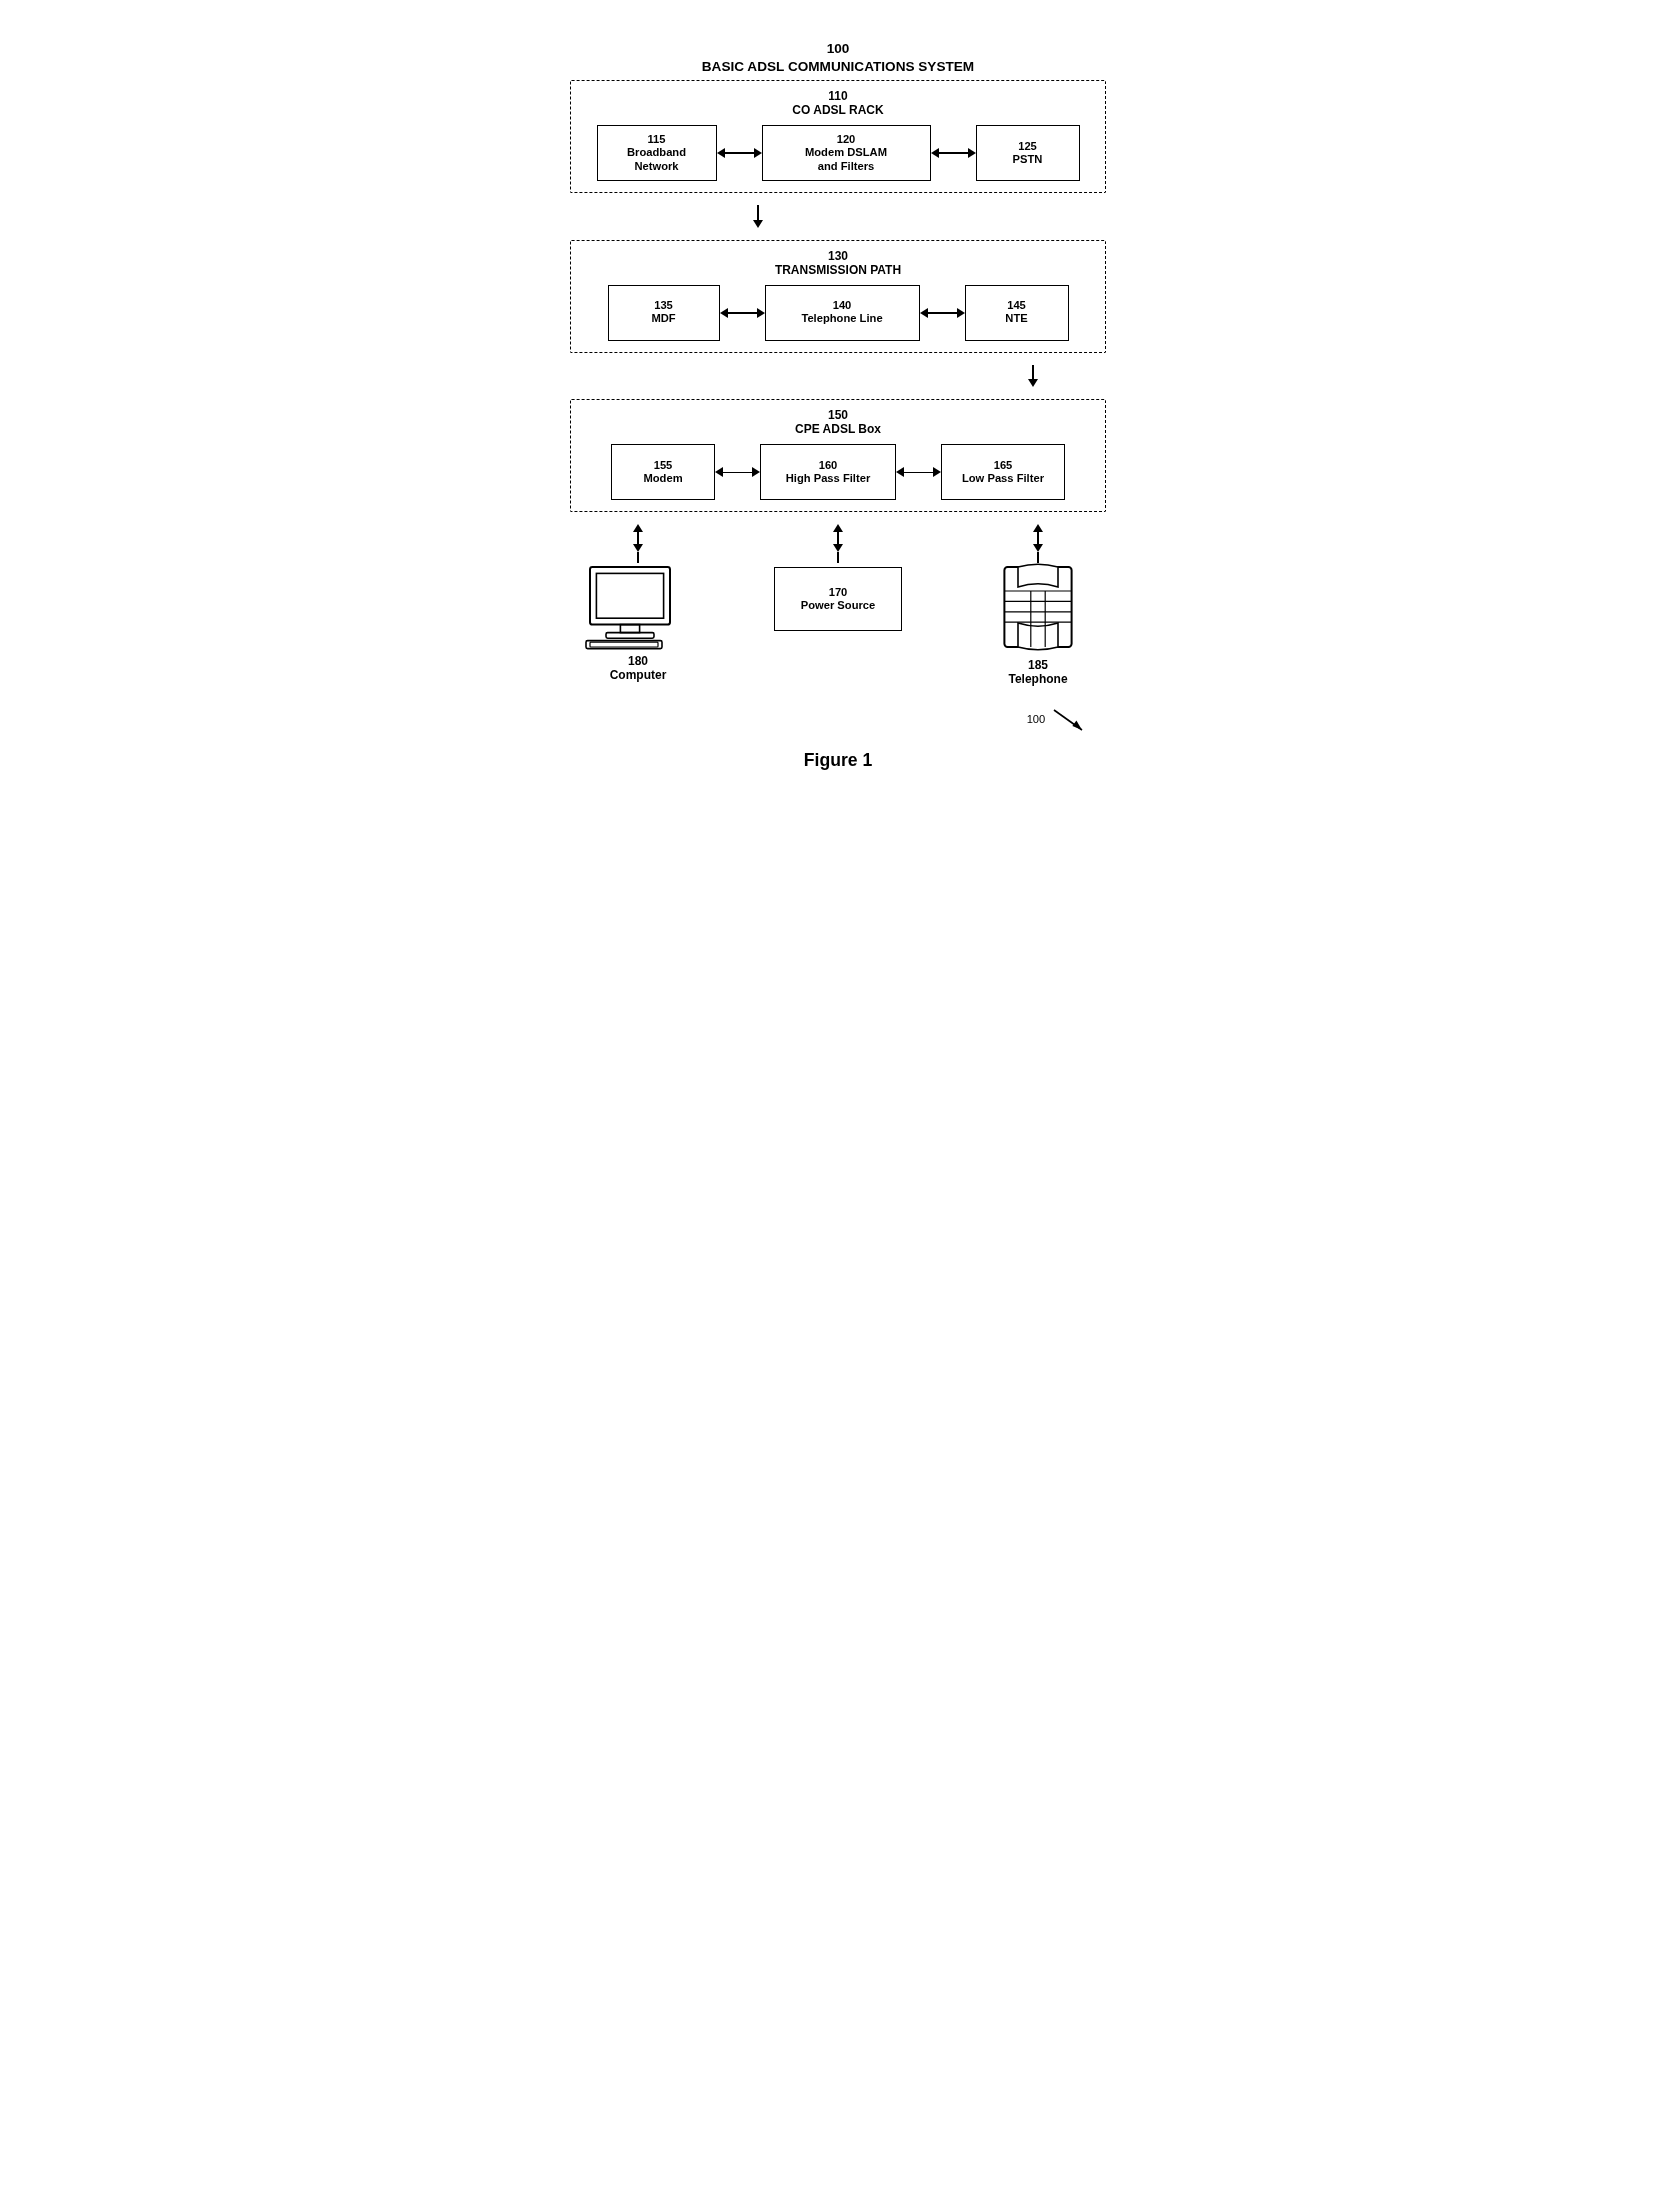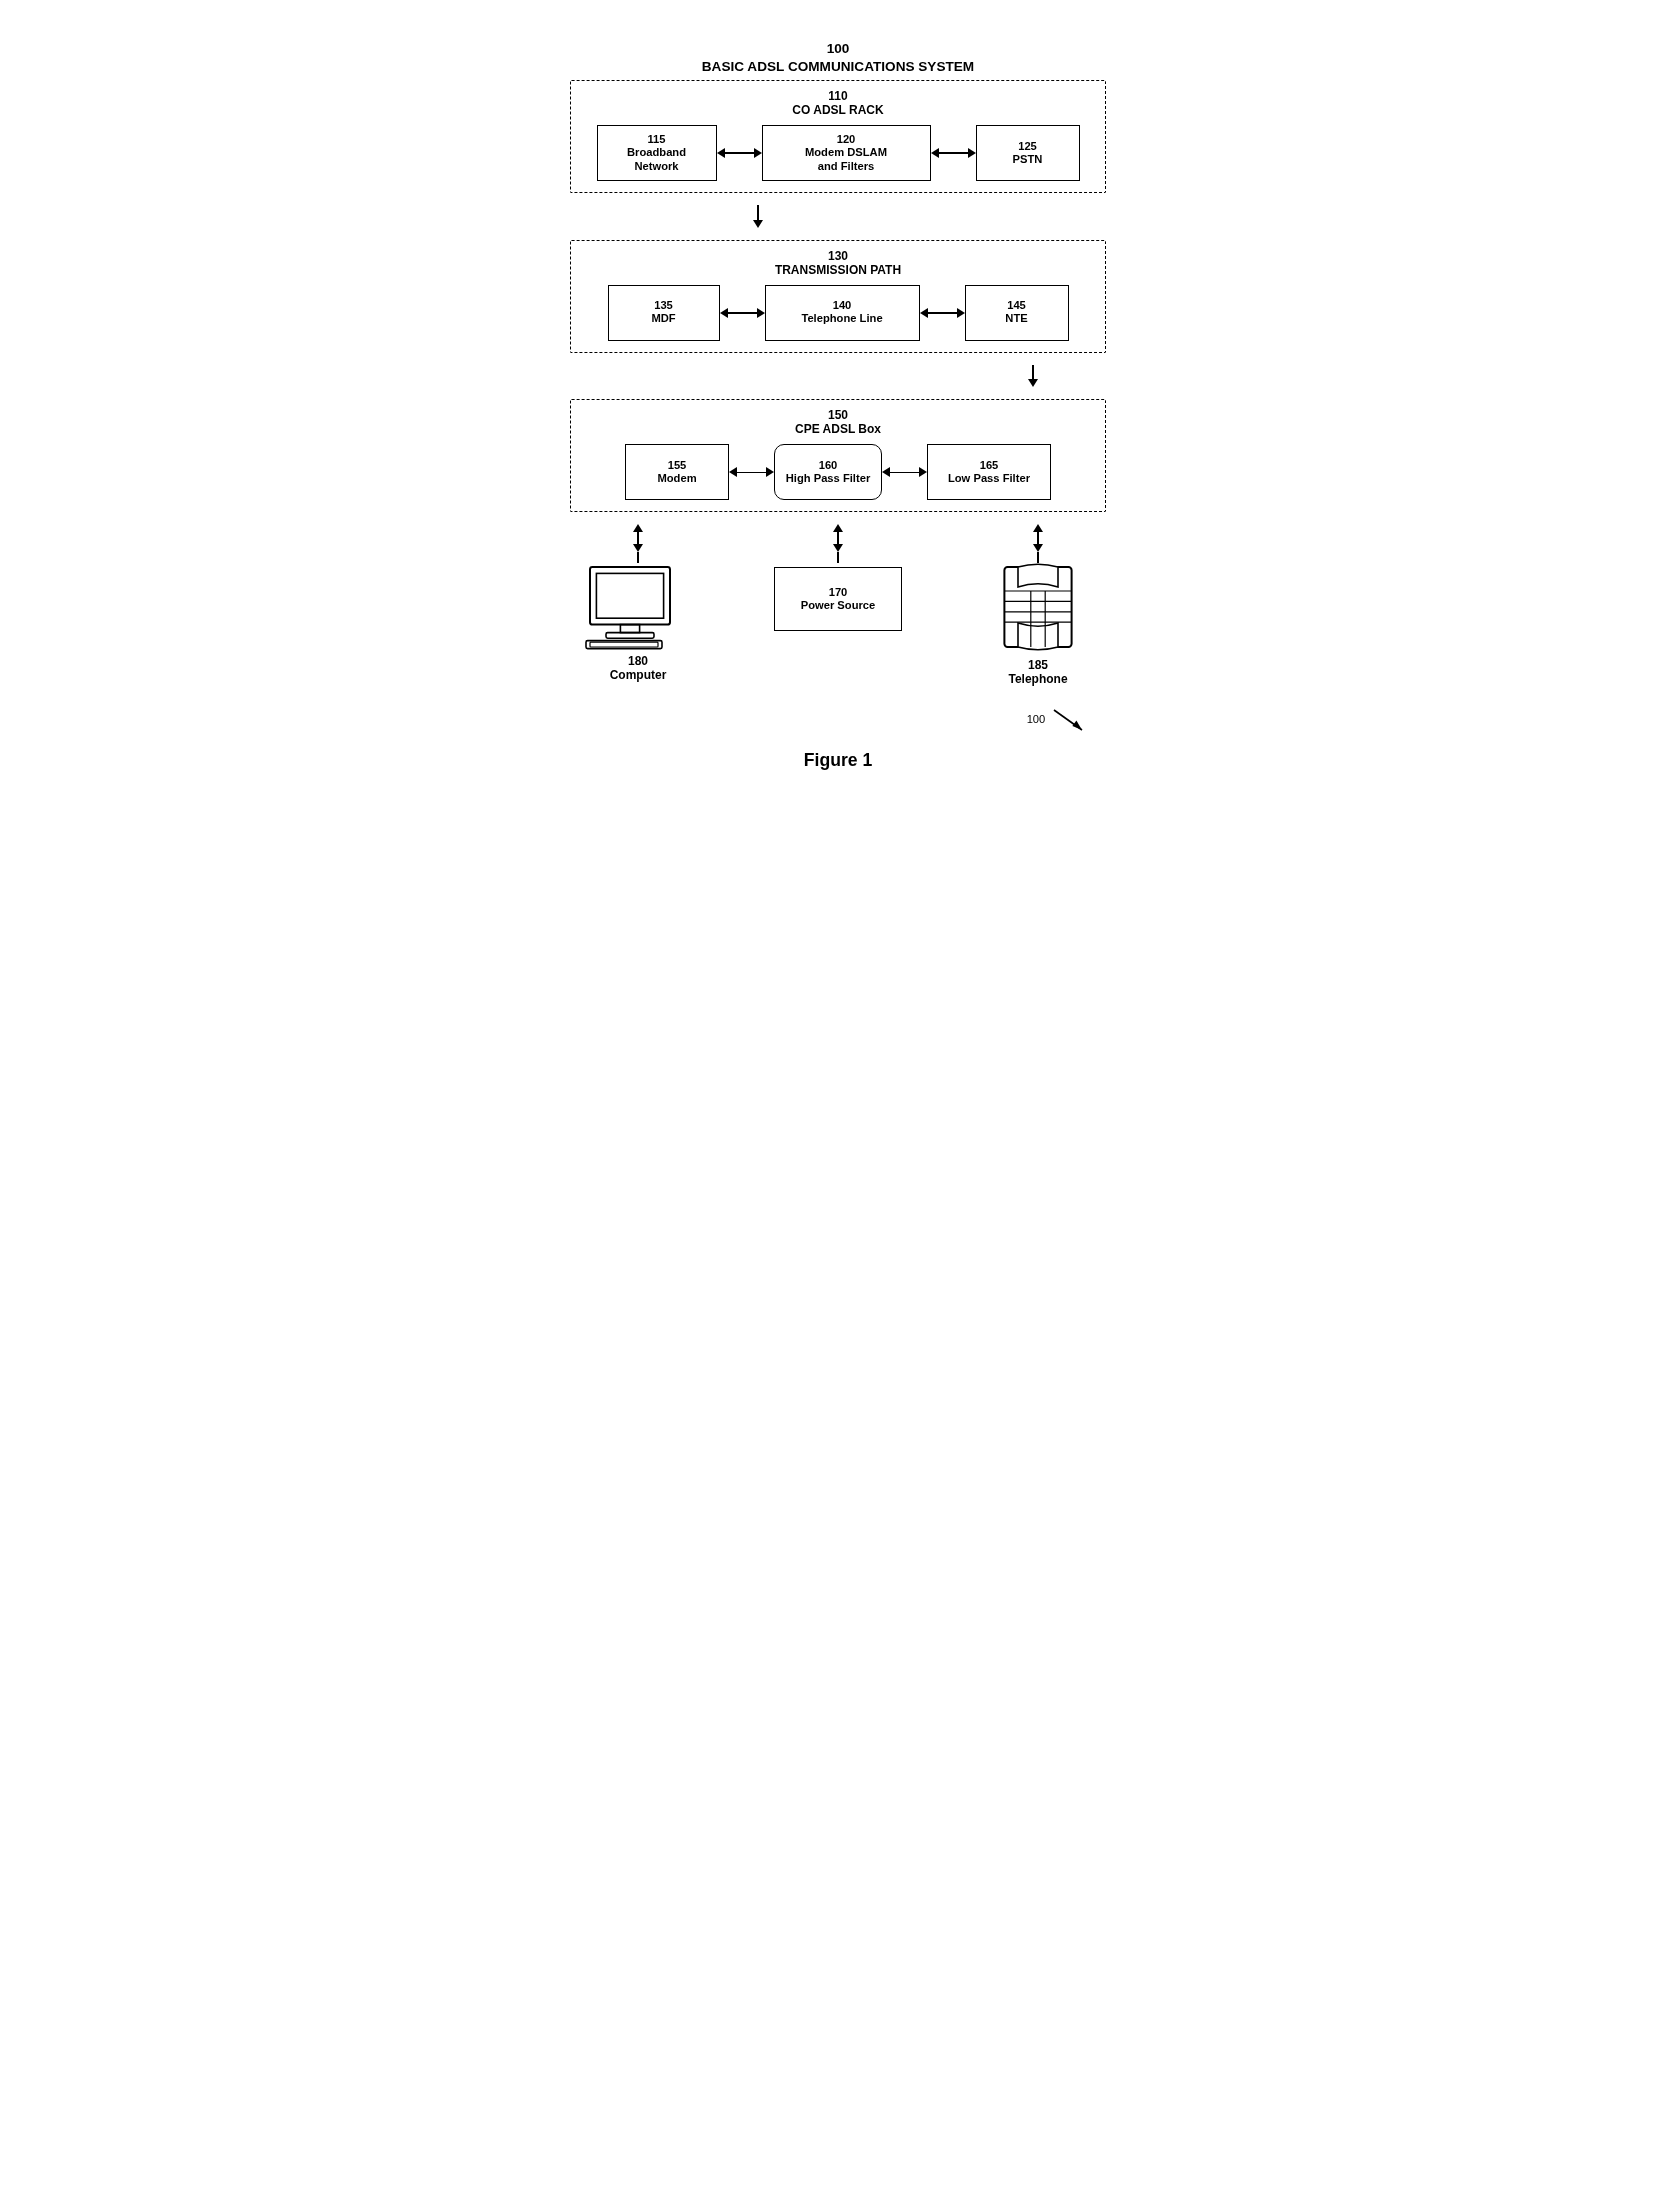--- a/index.html
+++ b/index.html
@@ -133,21 +133,21 @@
       margin-top: 3.2px;
     }
     
     .w-broadband { width: 120px; }
     .w-modem-dslam { width: 169px; }
     .w-pstn { width: 96px; }
     .w-mdf { width: 112px; }
     .w-telline { width: 155px; }
     .w-nte { width: 96px; }
     .w-modem { width: 103px; }
-    .w-hpf { width: 108px; border-radius: 10px; }
+    .w-hpf { width: 136px; }
     .w-lpf { width: 124px; }
   </style>
 </head>
 <body>
 
 <div class="page">
 
   <div class="page-title">
     <span>100</span><br>
     <span>BASIC ADSL COMMUNICATIONS SYSTEM</span>

